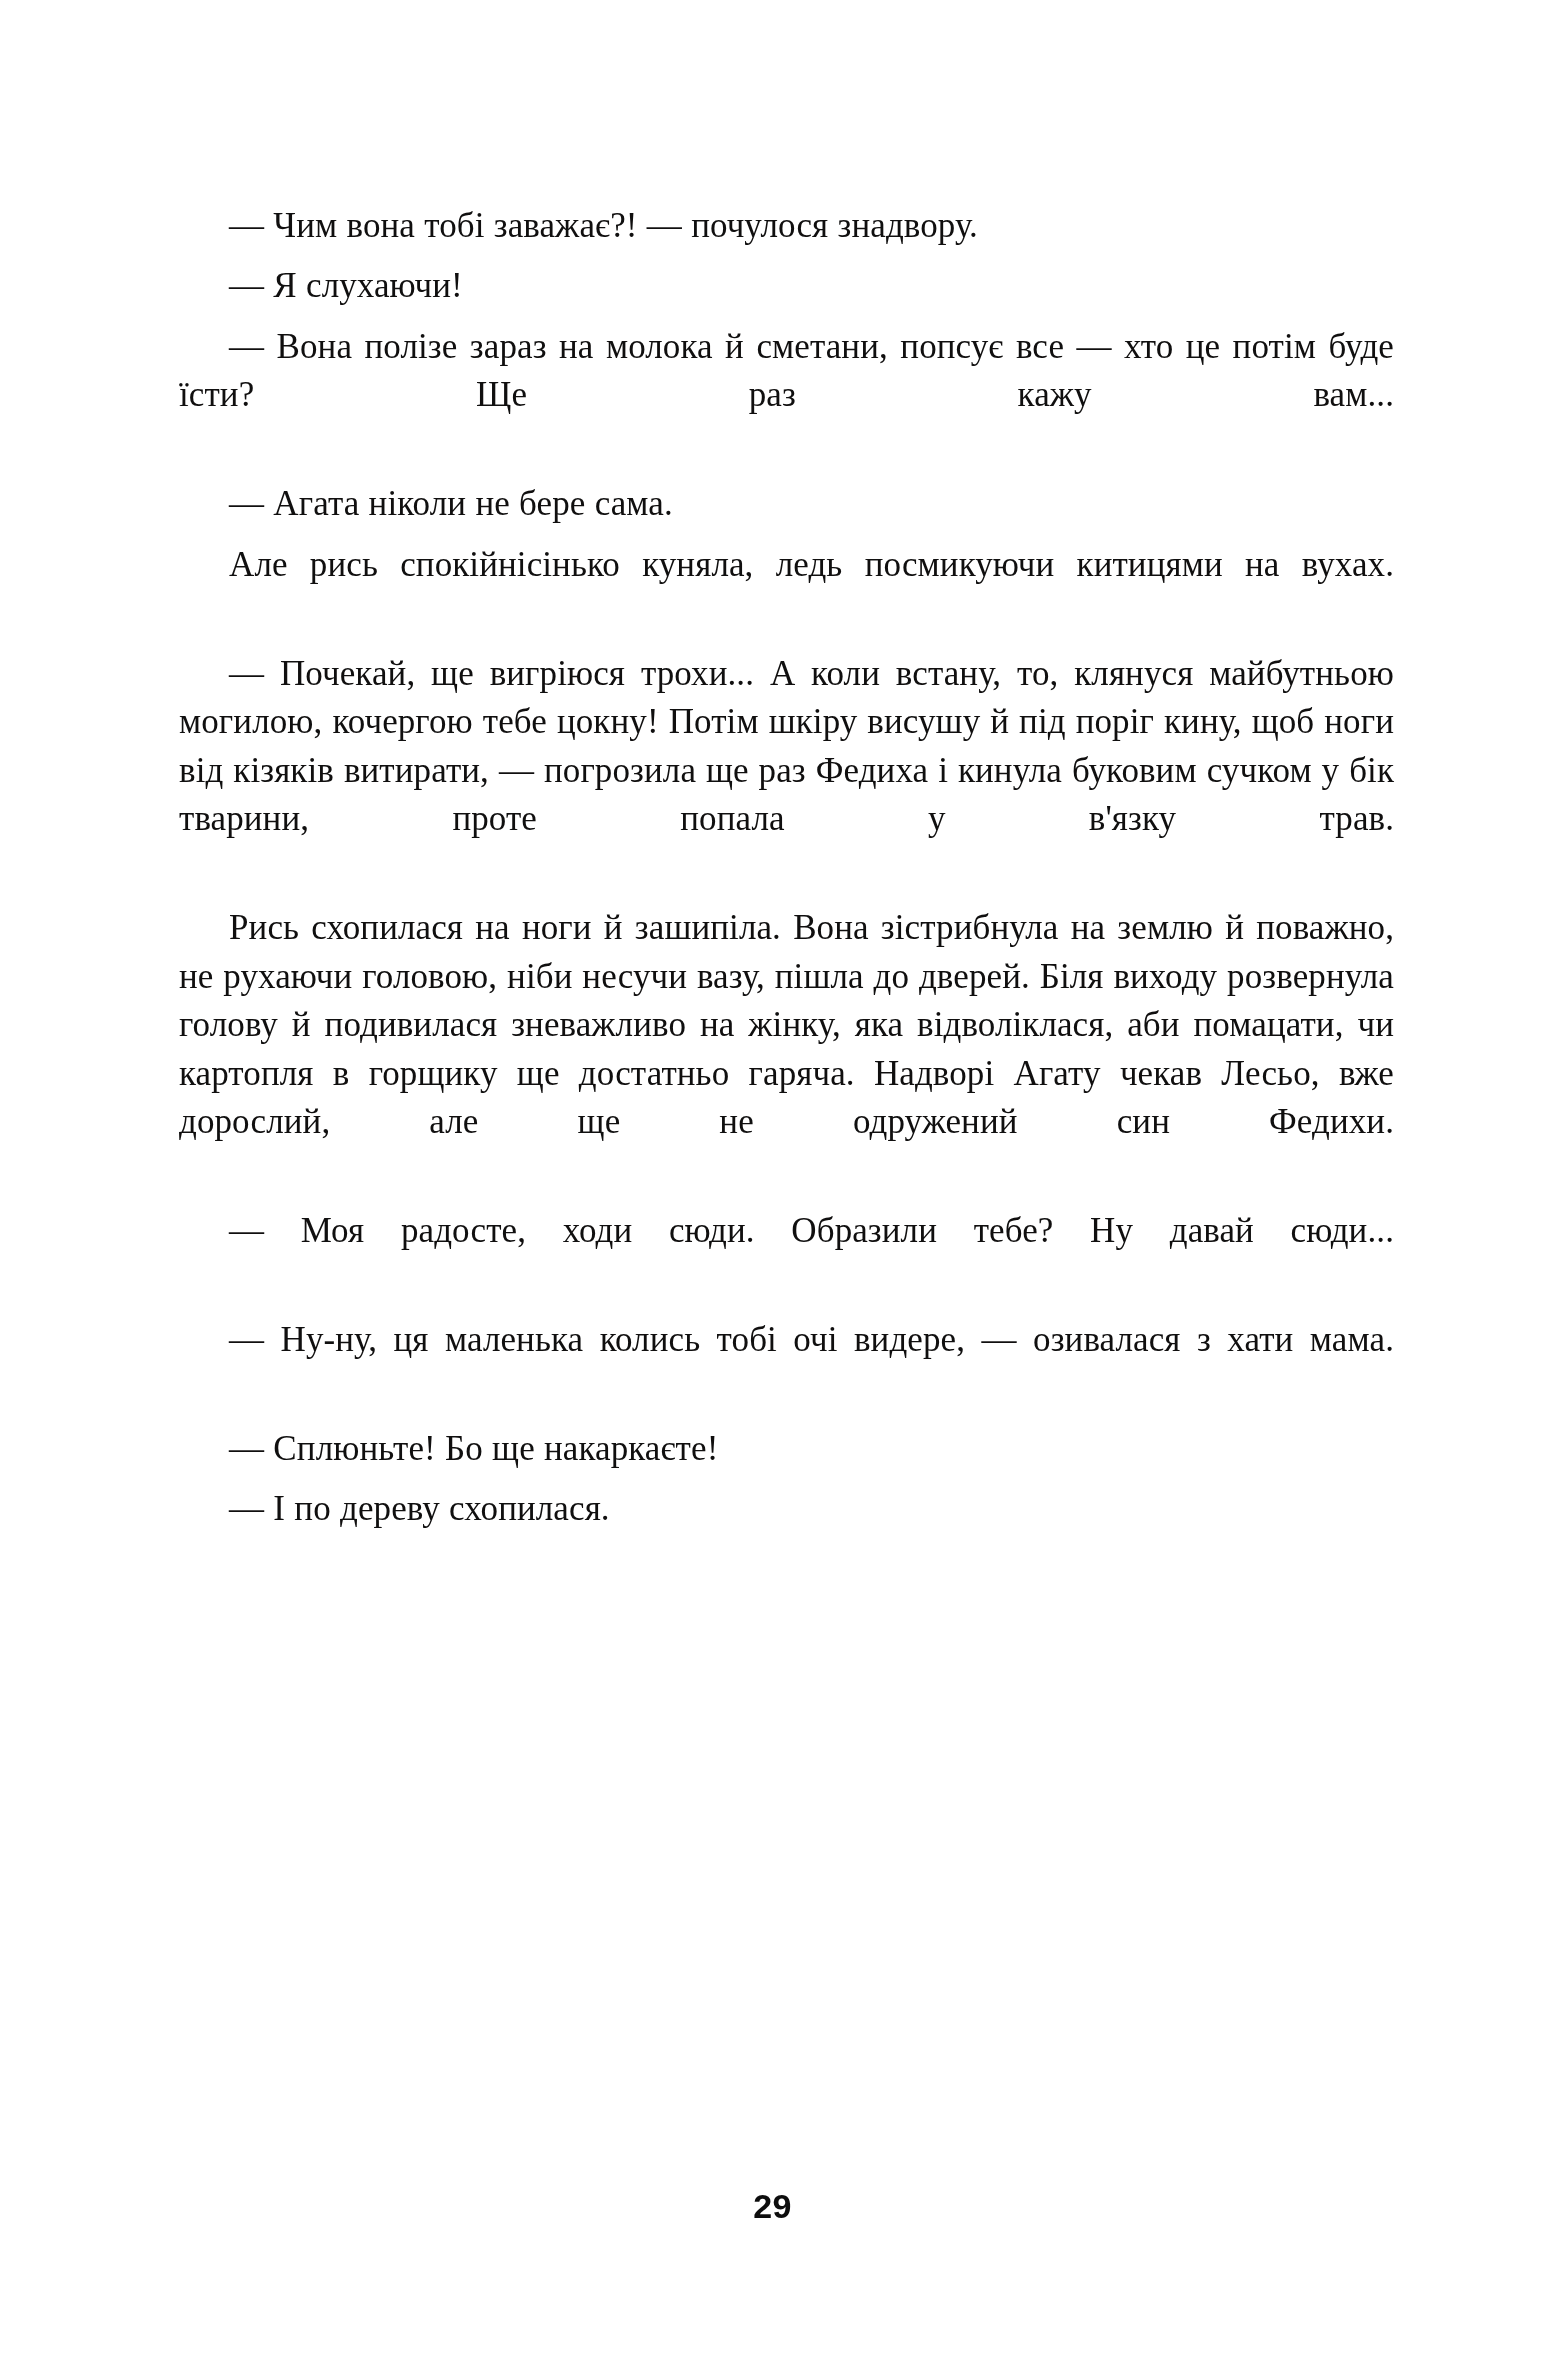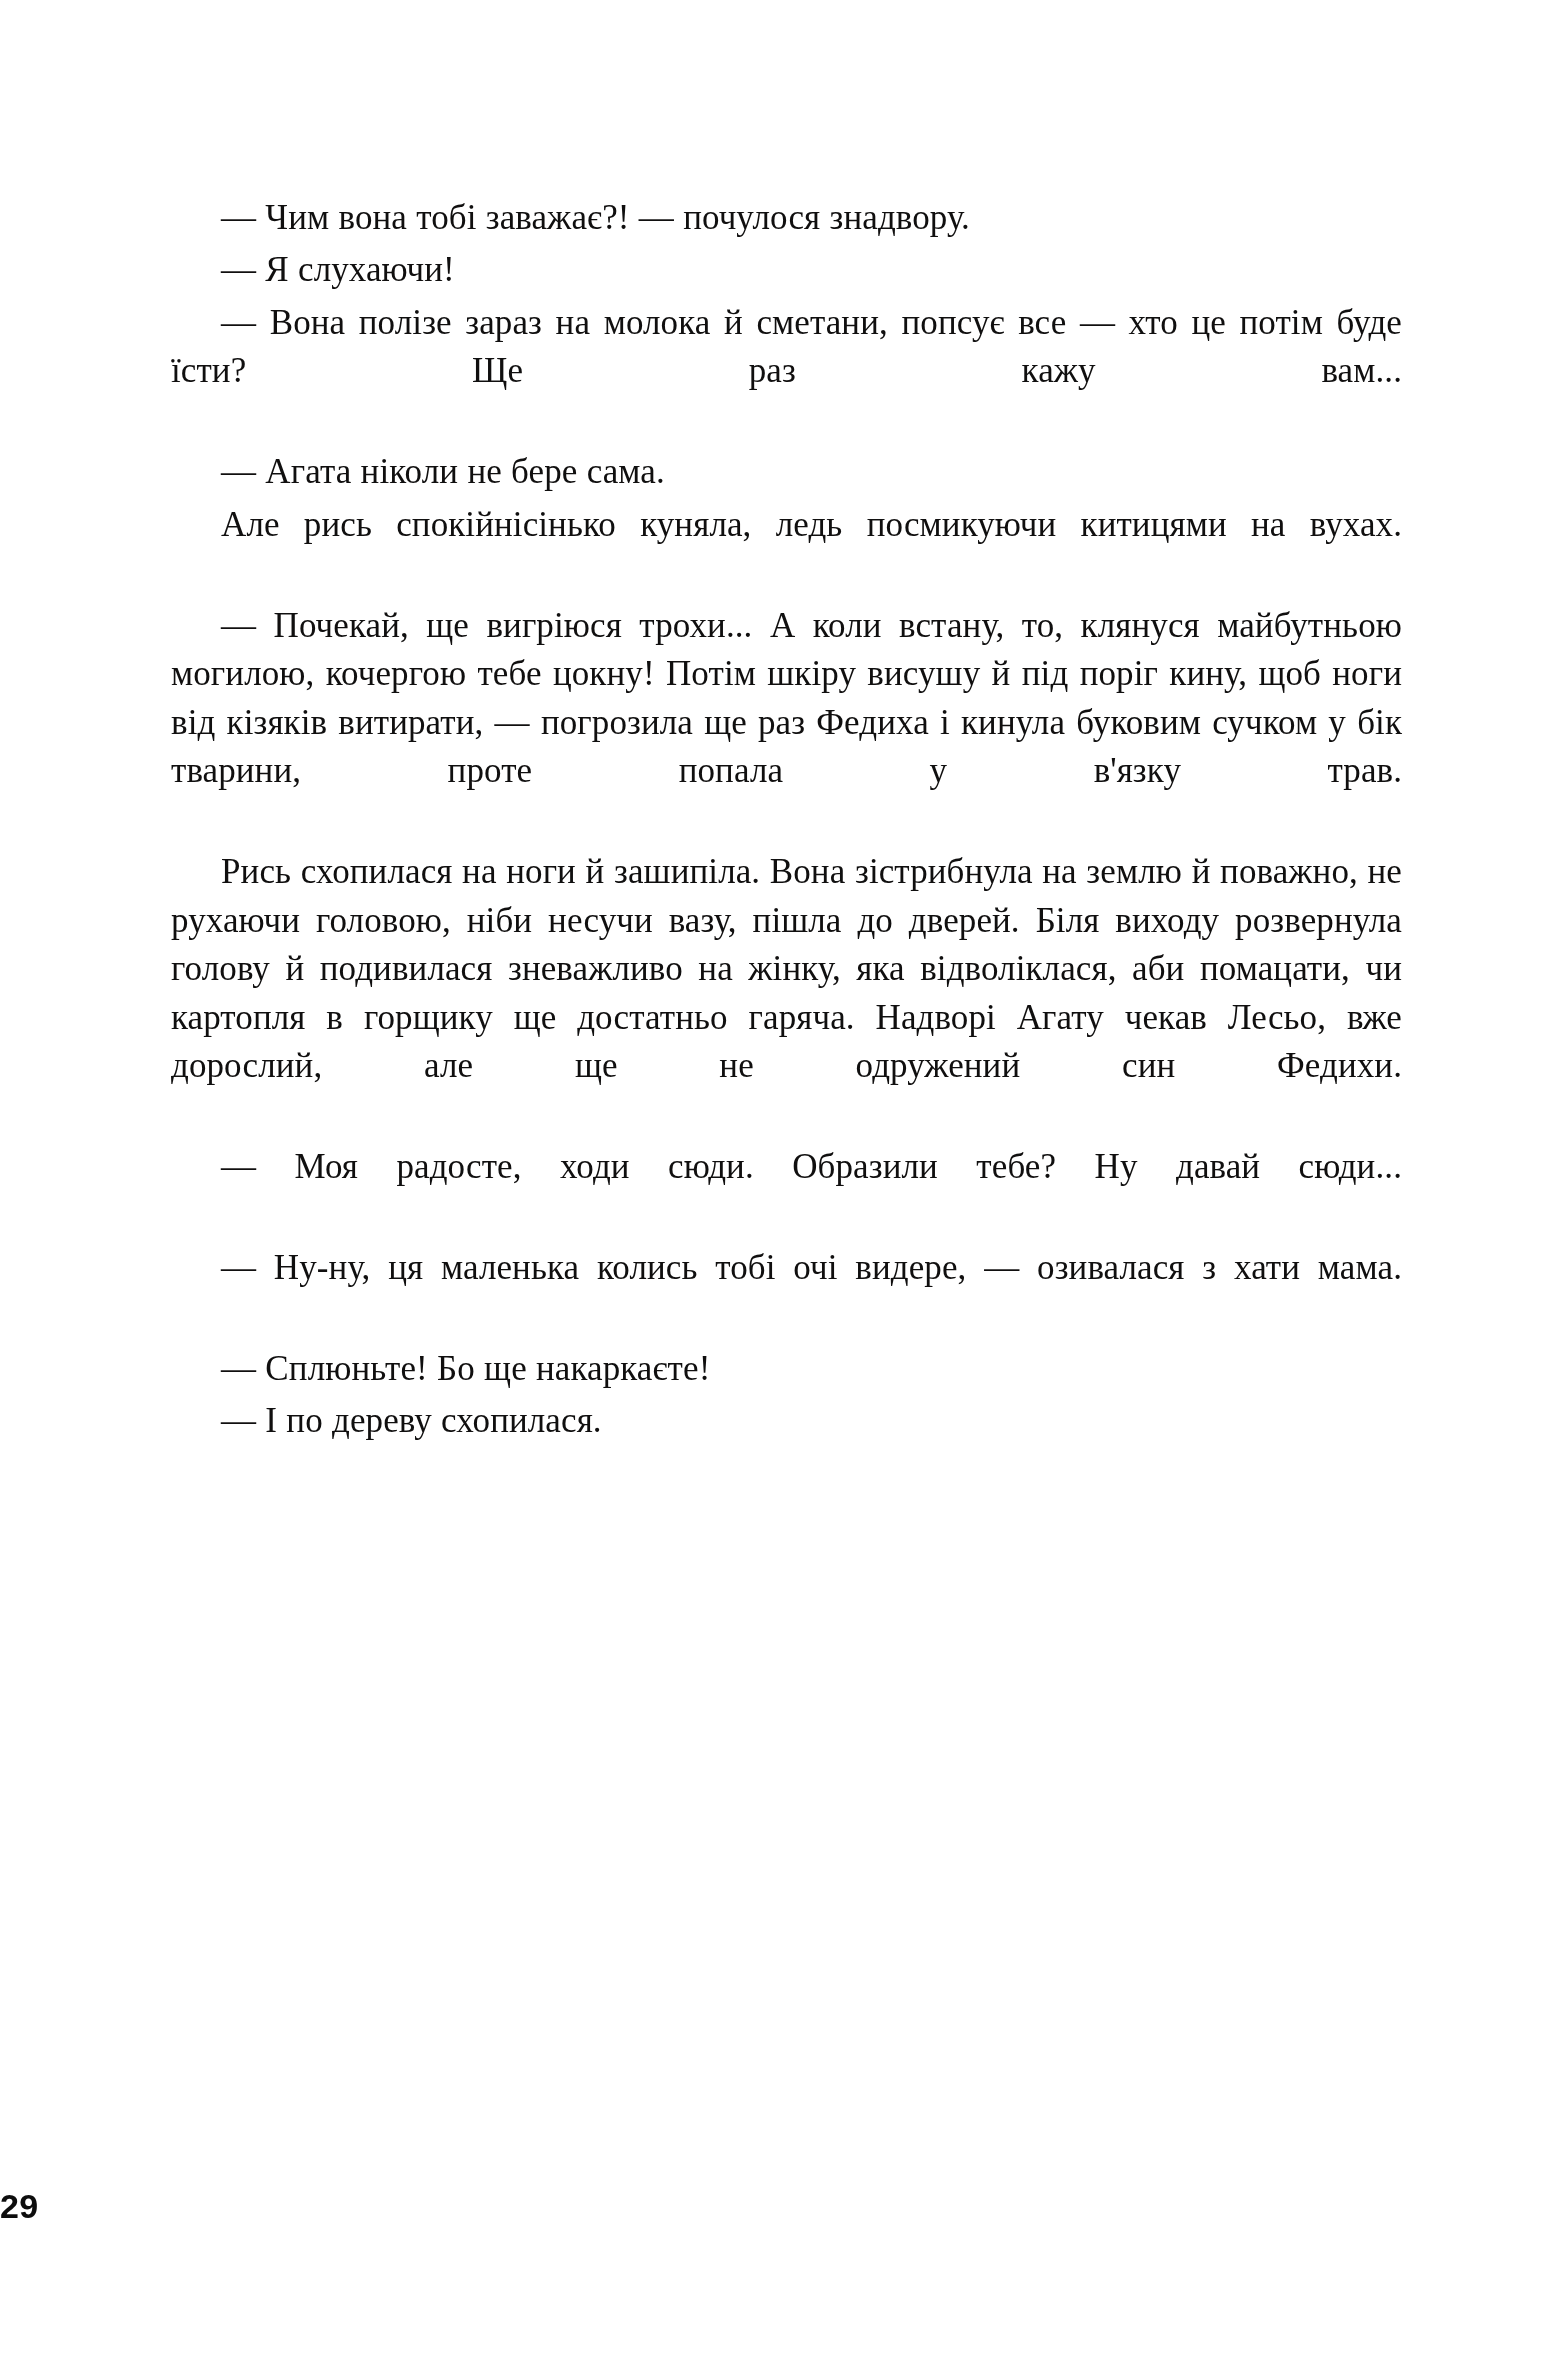--- a/index.html
+++ b/index.html
@@ -18,21 +18,21 @@
   }
 
   .text-block {
     position: absolute;
     left: 167px;
     top: 190px;
     width: 1239px;
   }
 
   .para {
-    margin: 4px;
+    margin: 12px;
     font-family: "Liberation Serif", "DejaVu Serif", serif;
     font-size: 35px;
     line-height: 1.385;
     color: #100f0f;
     text-align: justify;
     text-indent: 50px;
     -webkit-hyphens: manual;
     hyphens: manual;
     letter-spacing: 0.1px;
     word-spacing: 0.4px;
@@ -45,20 +45,21 @@
     width: 100%;
   }
 
   .para.no-stretch:after { display: none; }
 
   .page-number {
     position: absolute;
     left: 0;
     top: 2187px;
     width: 1545px;
+    text-align: center;
     font-family: "Liberation Sans", "DejaVu Sans", sans-serif;
     font-size: 34px;
     font-weight: bold;
     color: #0d0d0d;
     letter-spacing: 0.4px;
   }
 </style>
 </head>
 <body>
 

